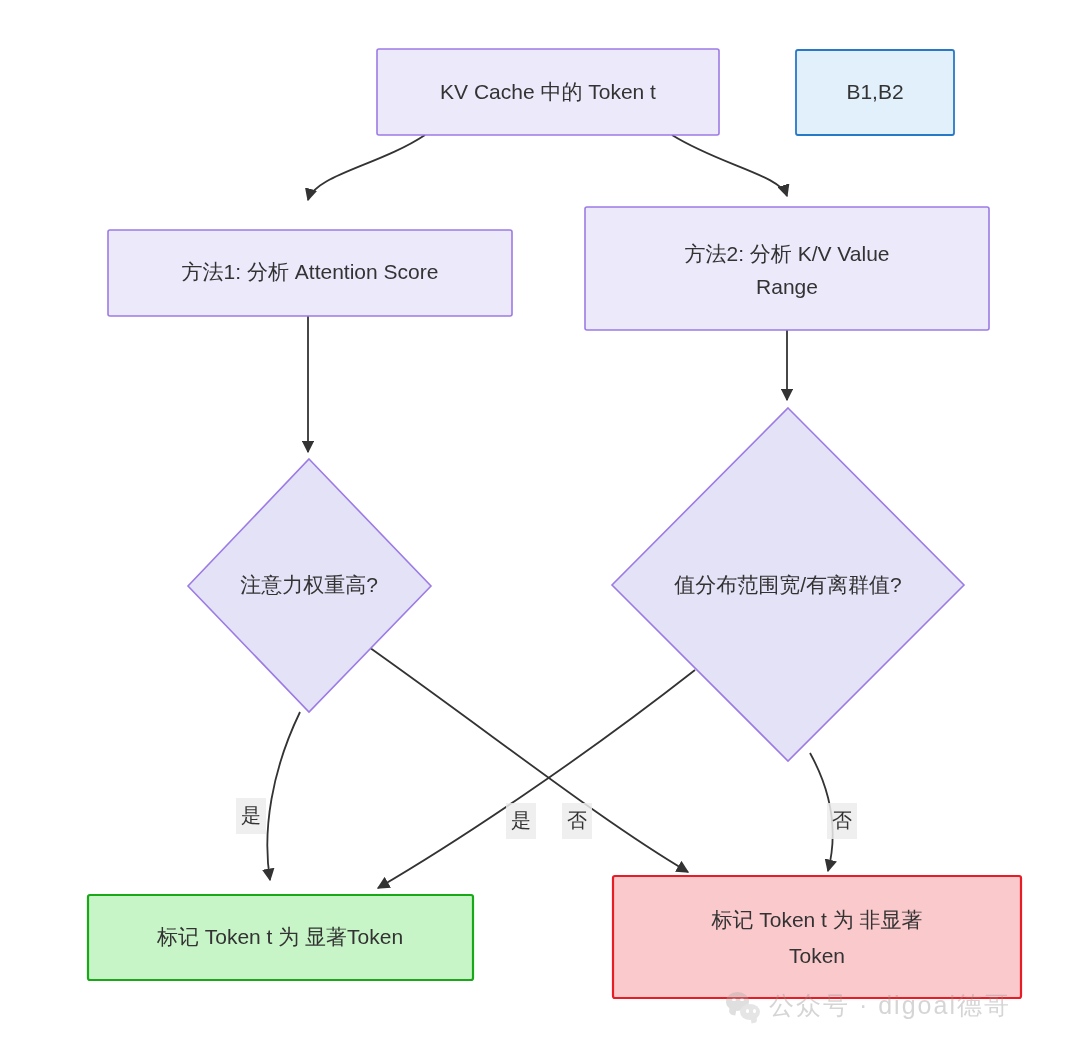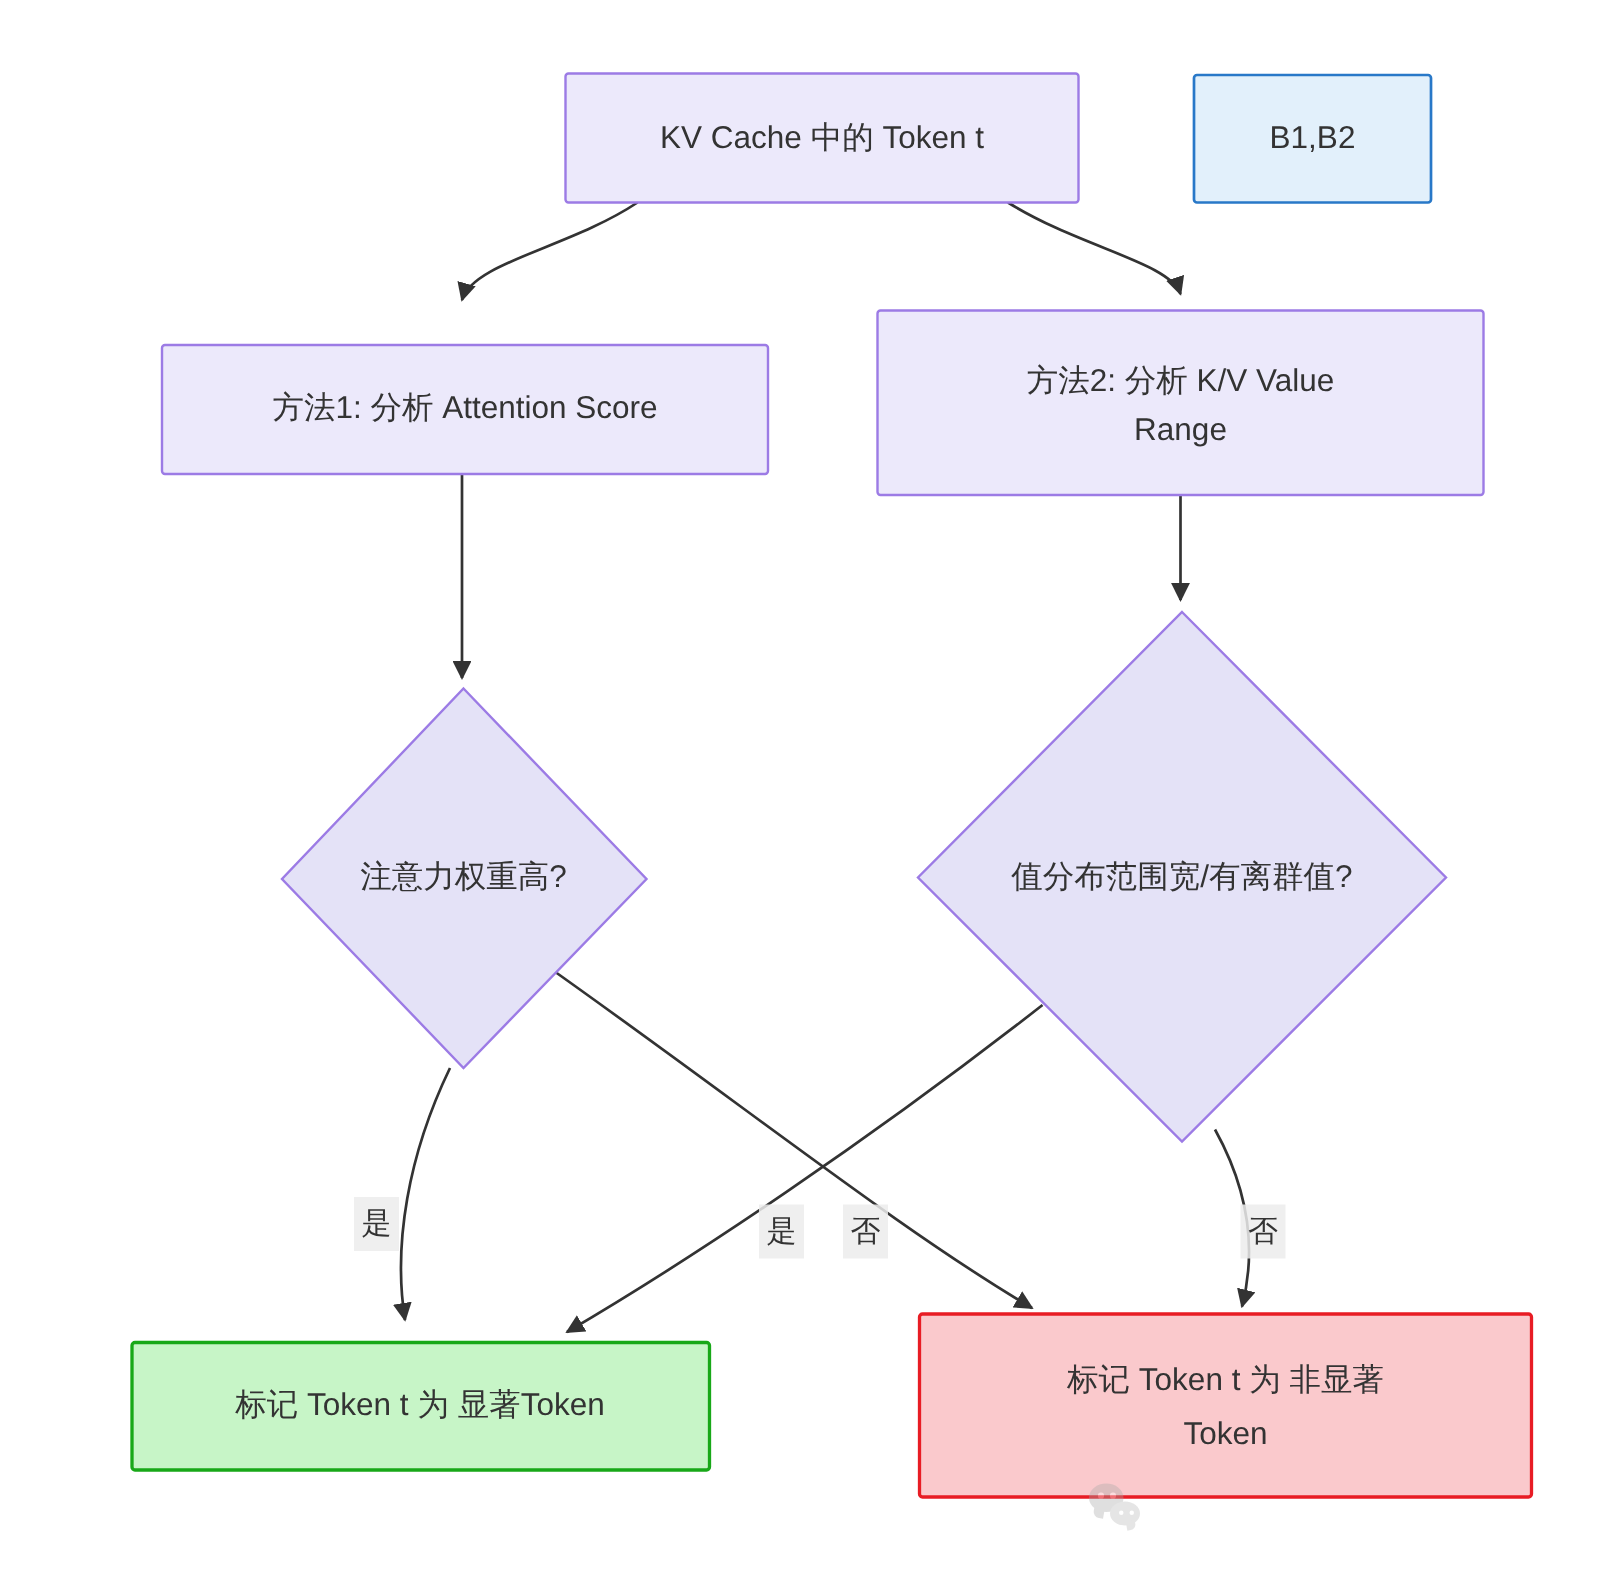--- a/index.html
+++ b/index.html
@@ -197,13 +197,14 @@
 
 <div class="watermark">
   <div class="wechat-icon">
     <div class="b1"></div>
     <div class="b2"></div>
     <div class="d" style="left:6px; top:6px;"></div>
     <div class="d" style="left:14px; top:6px;"></div>
     <div class="d" style="right:11px; bottom:7px;"></div>
     <div class="d" style="right:4px; bottom:7px;"></div>
   </div>
+  <div class="watermark-text">公众号 · digoal德哥</div>
 </div>
 
 </body></html>

